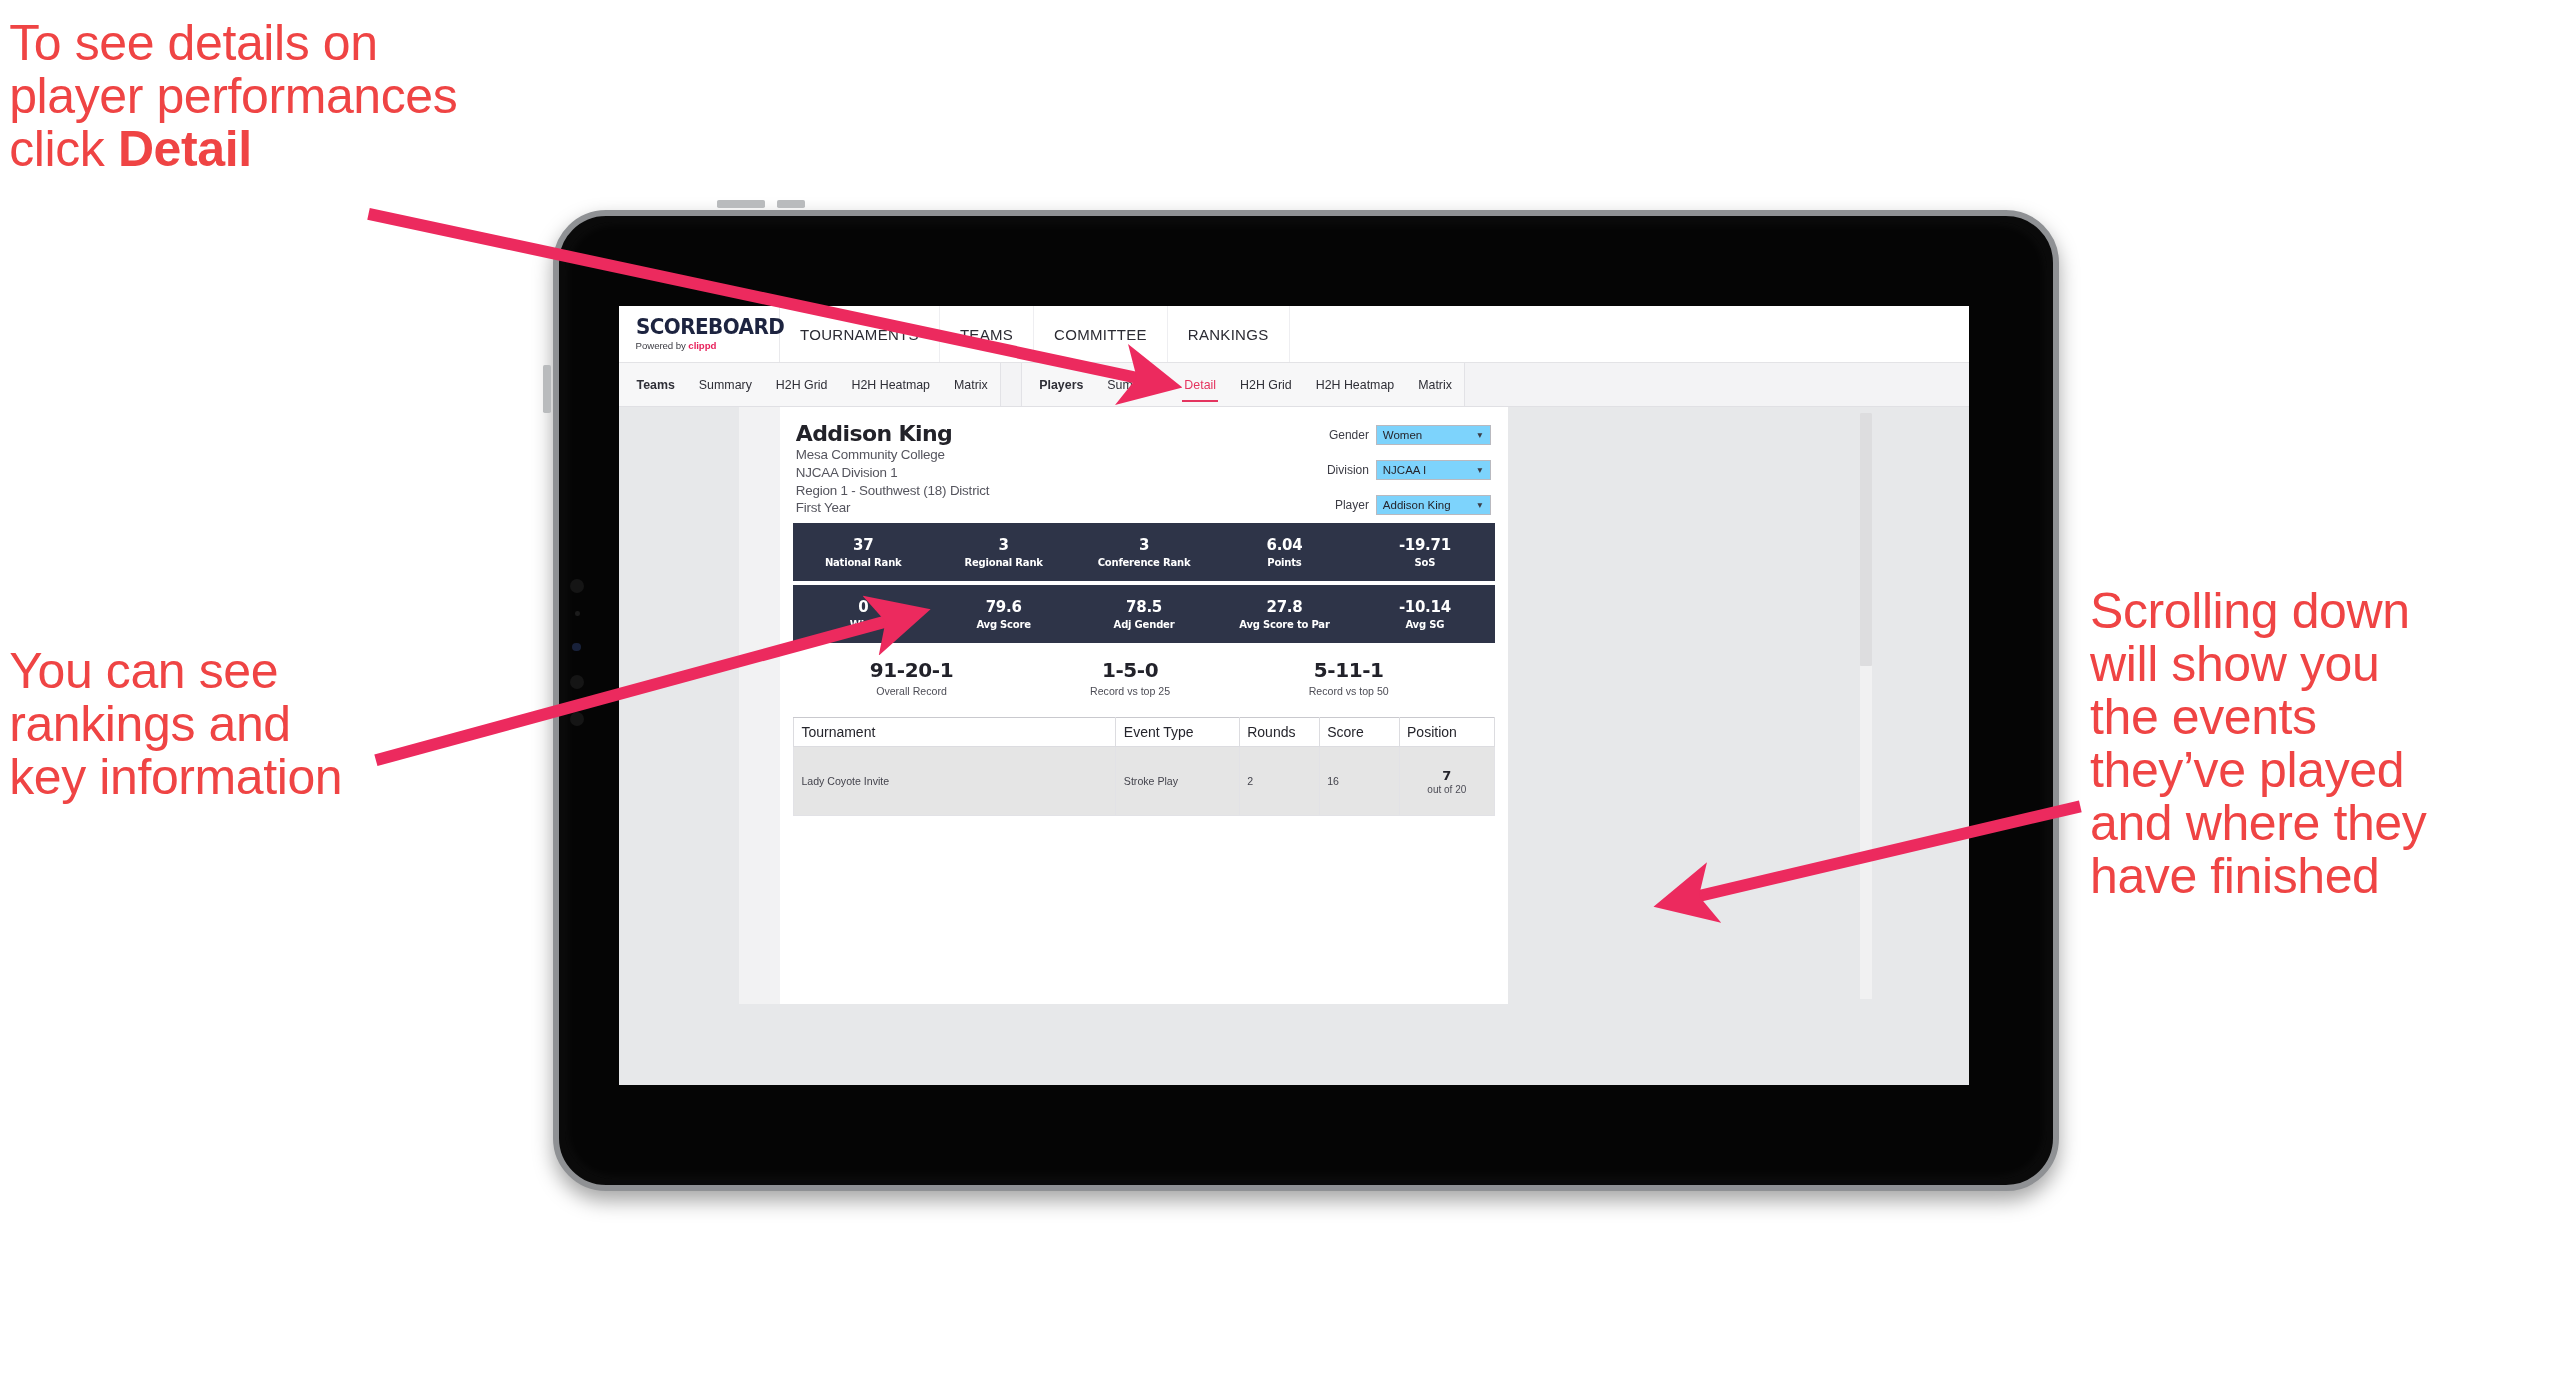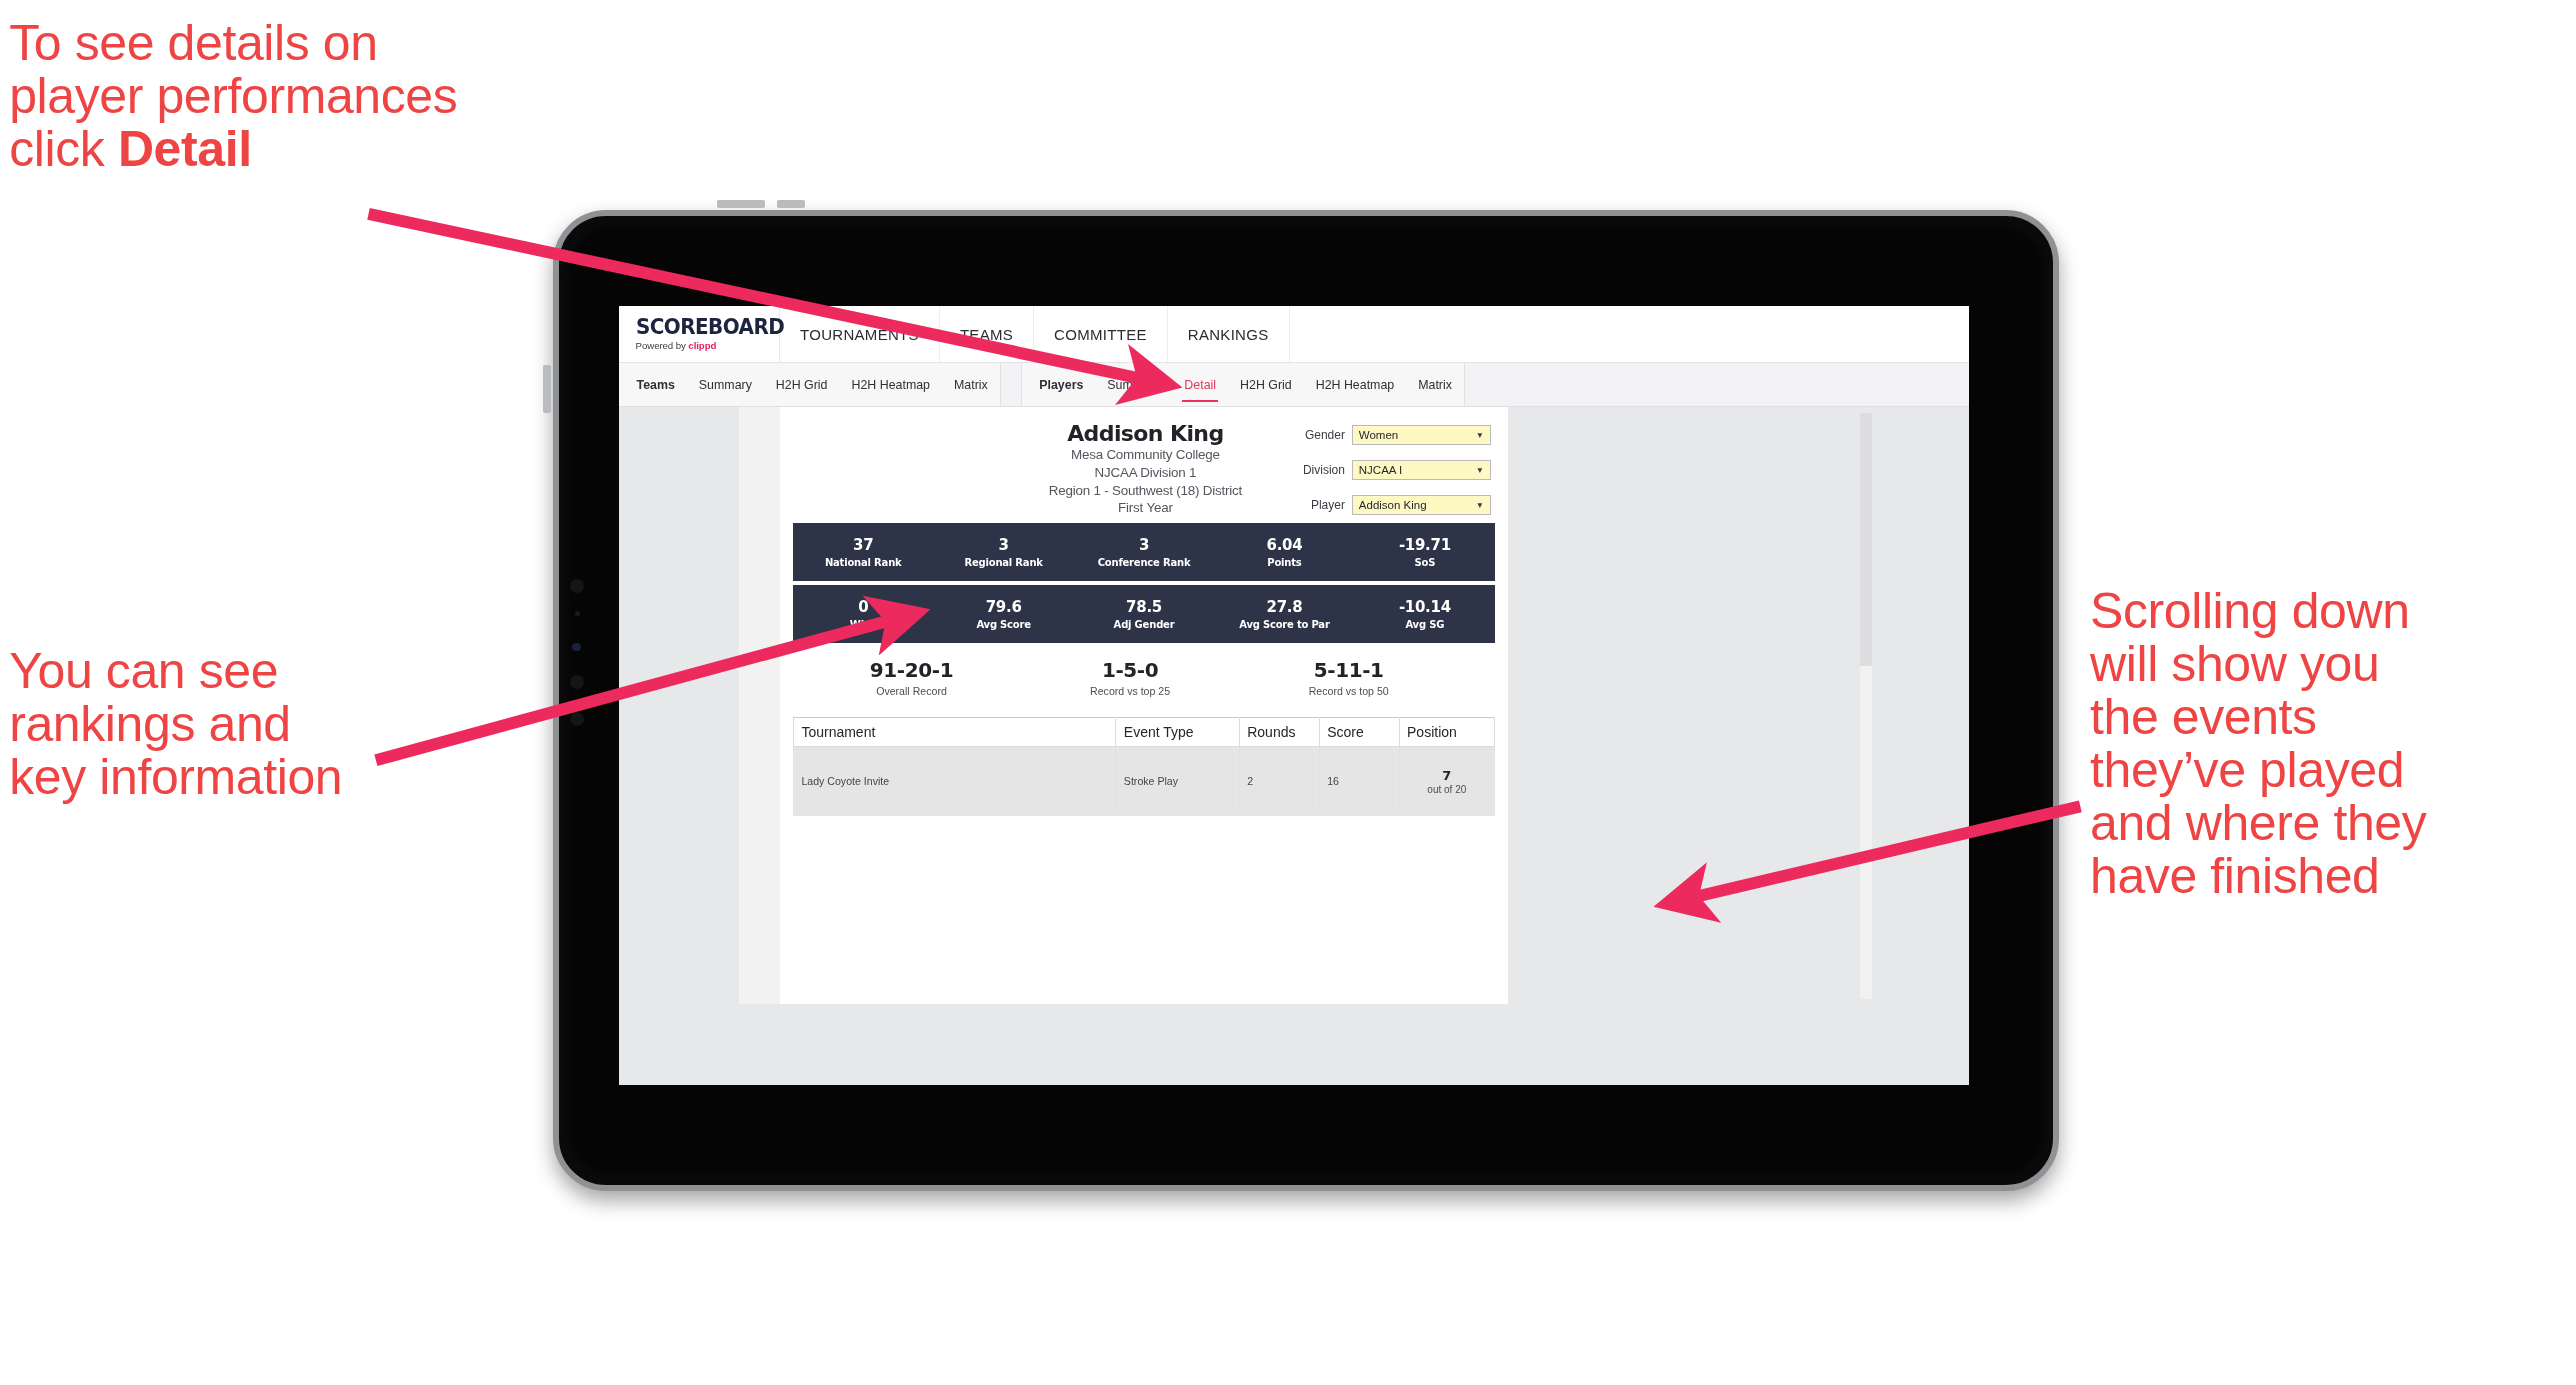--- a/index.html
+++ b/index.html
@@ -213,21 +213,20 @@
     width: 12px;
     height: 253px;
     background: #dddddf;
     border-radius: 0.9px;
   }
 
   
   #player-head {
     position: relative;
     padding-left: 2.8px;
-    text-align: center;
   }
   #player-name {
     font-family: "DejaVu Sans", sans-serif;
     font-size: 22px;
     font-weight: bold;
     color: #222229;
     letter-spacing: -0.6px;
     line-height: 1.12;
   }
   .player-meta {
@@ -249,23 +248,23 @@
     align-items: center;
     justify-content: flex-end;
     margin-bottom: 14.7px;
   }
   .filter-label {
     font-size: 12px;
     color: #3c3c45;
     margin-right: 7.4px;
   }
   .filter-select {
-    width: 139px;
+    width: 115px;
     height: 20px;
-    background: #fef9c3;
+    background: #7dd3fc;
     border: 0.9px solid #b9b9bf;
     display: flex;
     align-items: center;
     padding: 0 5.5px;
     box-sizing: border-box;
     font-size: 11.5px;
     color: #26262d;
     position: relative;
   }
   .filter-caret {

